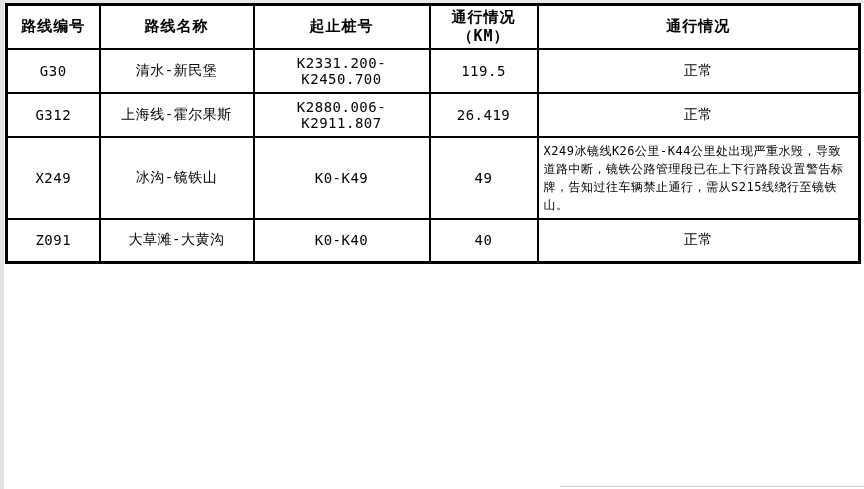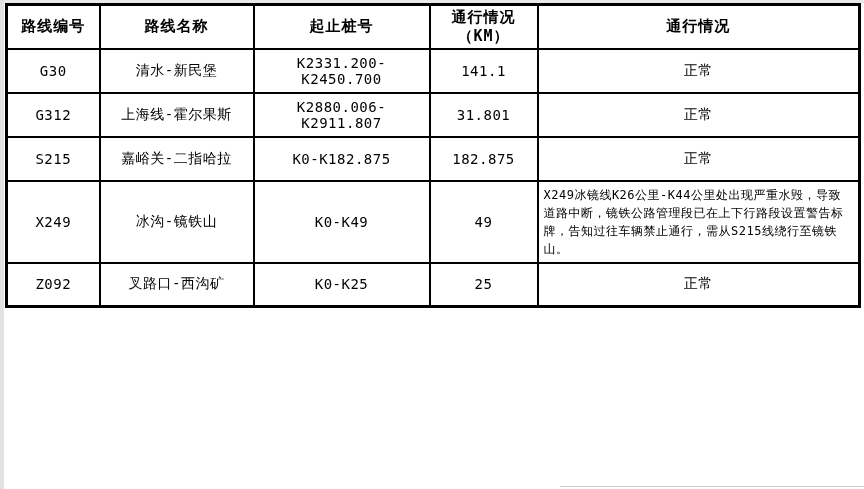--- a/index.html
+++ b/index.html
@@ -101,45 +101,38 @@
       <th>通行情况
 （KM）</th>
       <th>通行情况</th>
     </tr>
   </thead>
   <tbody>
       <tr>
         <td>G30</td>
         <td>清水-新民堡</td>
         <td>K2331.200-K2450.700</td>
-        <td>141.1</td>
+        <td>119.5</td>
         <td>正常</td>
       </tr>
       <tr>
         <td>G312</td>
         <td>上海线-霍尔果斯</td>
         <td>K2880.006-K2911.807</td>
-        <td>31.801</td>
-        <td>正常</td>
-      </tr>
-      <tr>
-        <td>S215</td>
-        <td>嘉峪关-二指哈拉</td>
-        <td>K0-K182.875</td>
-        <td>182.875</td>
+        <td>26.419</td>
         <td>正常</td>
       </tr>
       <tr>
         <td>X249</td>
         <td>冰沟-镜铁山</td>
         <td>K0-K49</td>
         <td>49</td>
         <td class="note">X249冰镜线K26公里-K44公里处出现严重水毁，导致道路中断，镜铁公路管理段已在上下行路段设置警告标牌，告知过往车辆禁止通行，需从S215线绕行至镜铁山。</td>
       </tr>
       <tr>
-        <td>Z092</td>
-        <td>叉路口-西沟矿</td>
-        <td>K0-K25</td>
-        <td>25</td>
+        <td>Z091</td>
+        <td>大草滩-大黄沟</td>
+        <td>K0-K40</td>
+        <td>40</td>
         <td>正常</td>
       </tr>
     </tbody>
 </table>
 
 </body></html>

